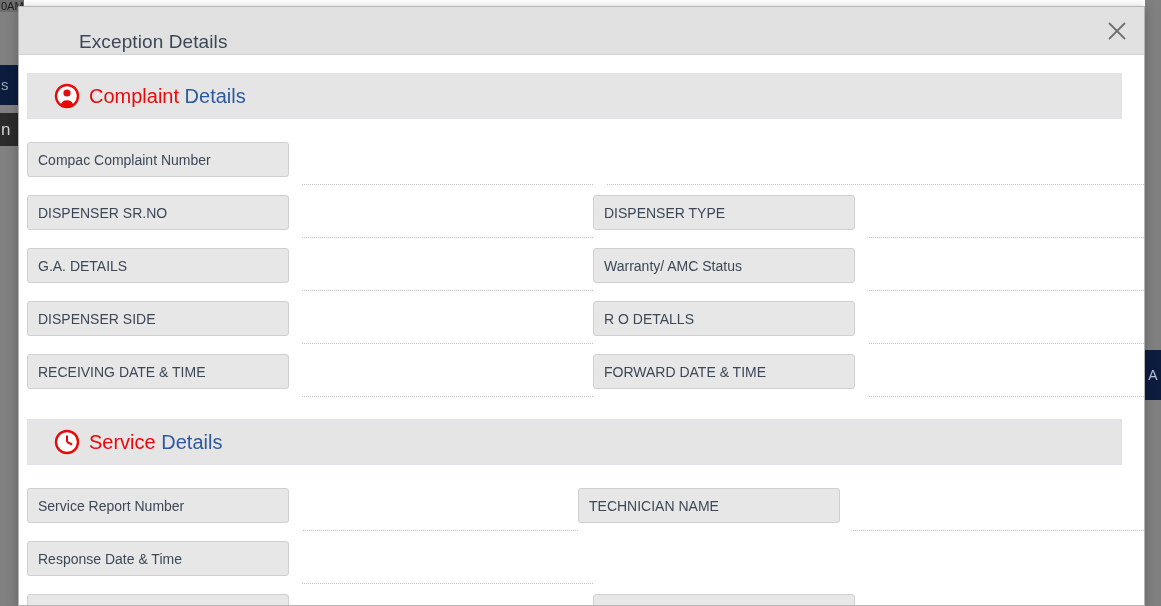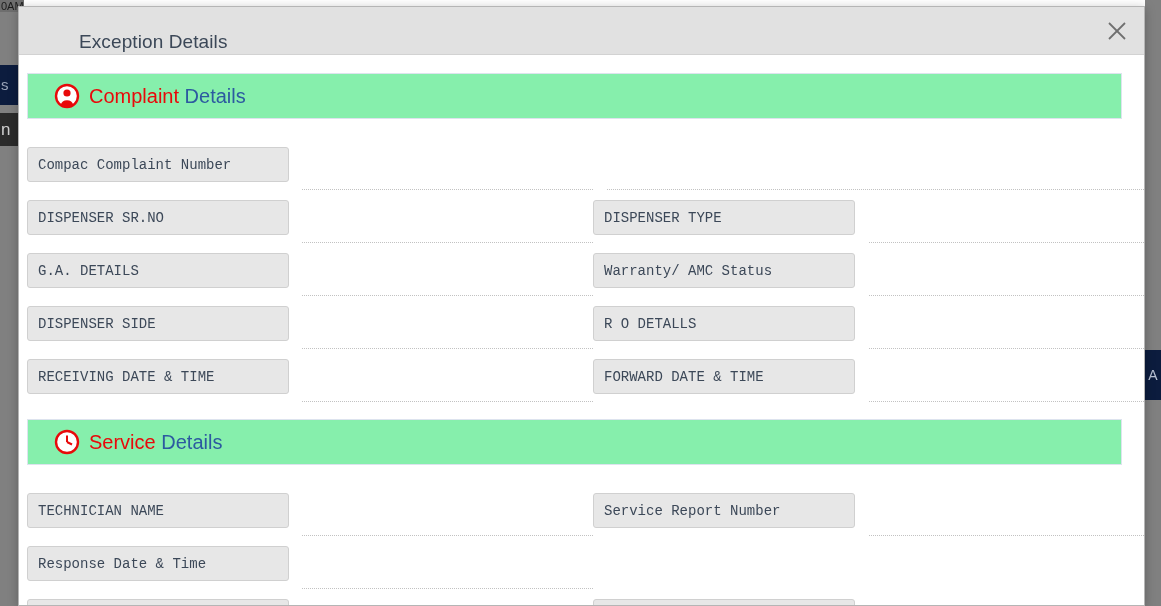--- a/index.html
+++ b/index.html
@@ -86,40 +86,39 @@
   .modal-body {
     position: relative;
     padding: 18px 22px 0 8px;
     height: 551px;
     overflow: hidden;
   }
 
   
   .section-band {
     height: 46px;
-    background: #86efac;
+    background: #e5e5e5;
     border: 1px solid #dde3ee;
     display: flex; align-items: center;
     padding-left: 26px;
     margin-bottom: 18px;
   }
   .section-band .sec-icon { width: 26px; height: 26px; margin-right: 9px; flex: 0 0 auto; }
   .section-band .sec-icon svg { display: block; }
   .sec-title {
     font-size: 20px; line-height: 1; white-space: nowrap;
   }
   .sec-title .w1 { color: #e8090a; }
   .sec-title .w2 { color: #2c5aa0; }
 
   
   .form-row {
     display: flex;
     height: 53px;
-    align-items: flex-end;
-    font-family: Liberation Mono, monospace;
+    align-items: center;
   }
   .col {
     display: flex;
     align-items: flex-start;
   }
   .col-left  { width: 566px; flex: 0 0 566px; }
   .col-right { width: 551px; flex: 0 0 551px; }
 
   .fld-label {
     width: 262px; flex: 0 0 262px;
@@ -252,26 +251,26 @@
             <line x1="13" y1="13" x2="13" y2="6.5" stroke="#e8090a" stroke-width="2"></line>
             <line x1="13" y1="13" x2="18" y2="15.5" stroke="#e8090a" stroke-width="2"></line>
           </svg>
         </span>
         <span class="sec-title">
           <span class="w1">Service</span><span>&nbsp;</span><span class="w2">Details</span>
         </span>
       </div>
 
       <div class="form-row">
+        <div class="col col-right">
+          <div class="fld-label">Service Report Number</div>
+          <div class="fld-value"></div>
+        </div>
         <div class="col col-left">
           <div class="fld-label">TECHNICIAN NAME</div>
-          <div class="fld-value"></div>
-        </div>
-        <div class="col col-right">
-          <div class="fld-label">Service Report Number</div>
           <div class="fld-value"></div>
         </div>
       </div>
 
       <div class="form-row">
         <div class="col col-left">
           <div class="fld-label">Response Date &amp; Time</div>
           <div class="fld-value"></div>
         </div>
       </div>

